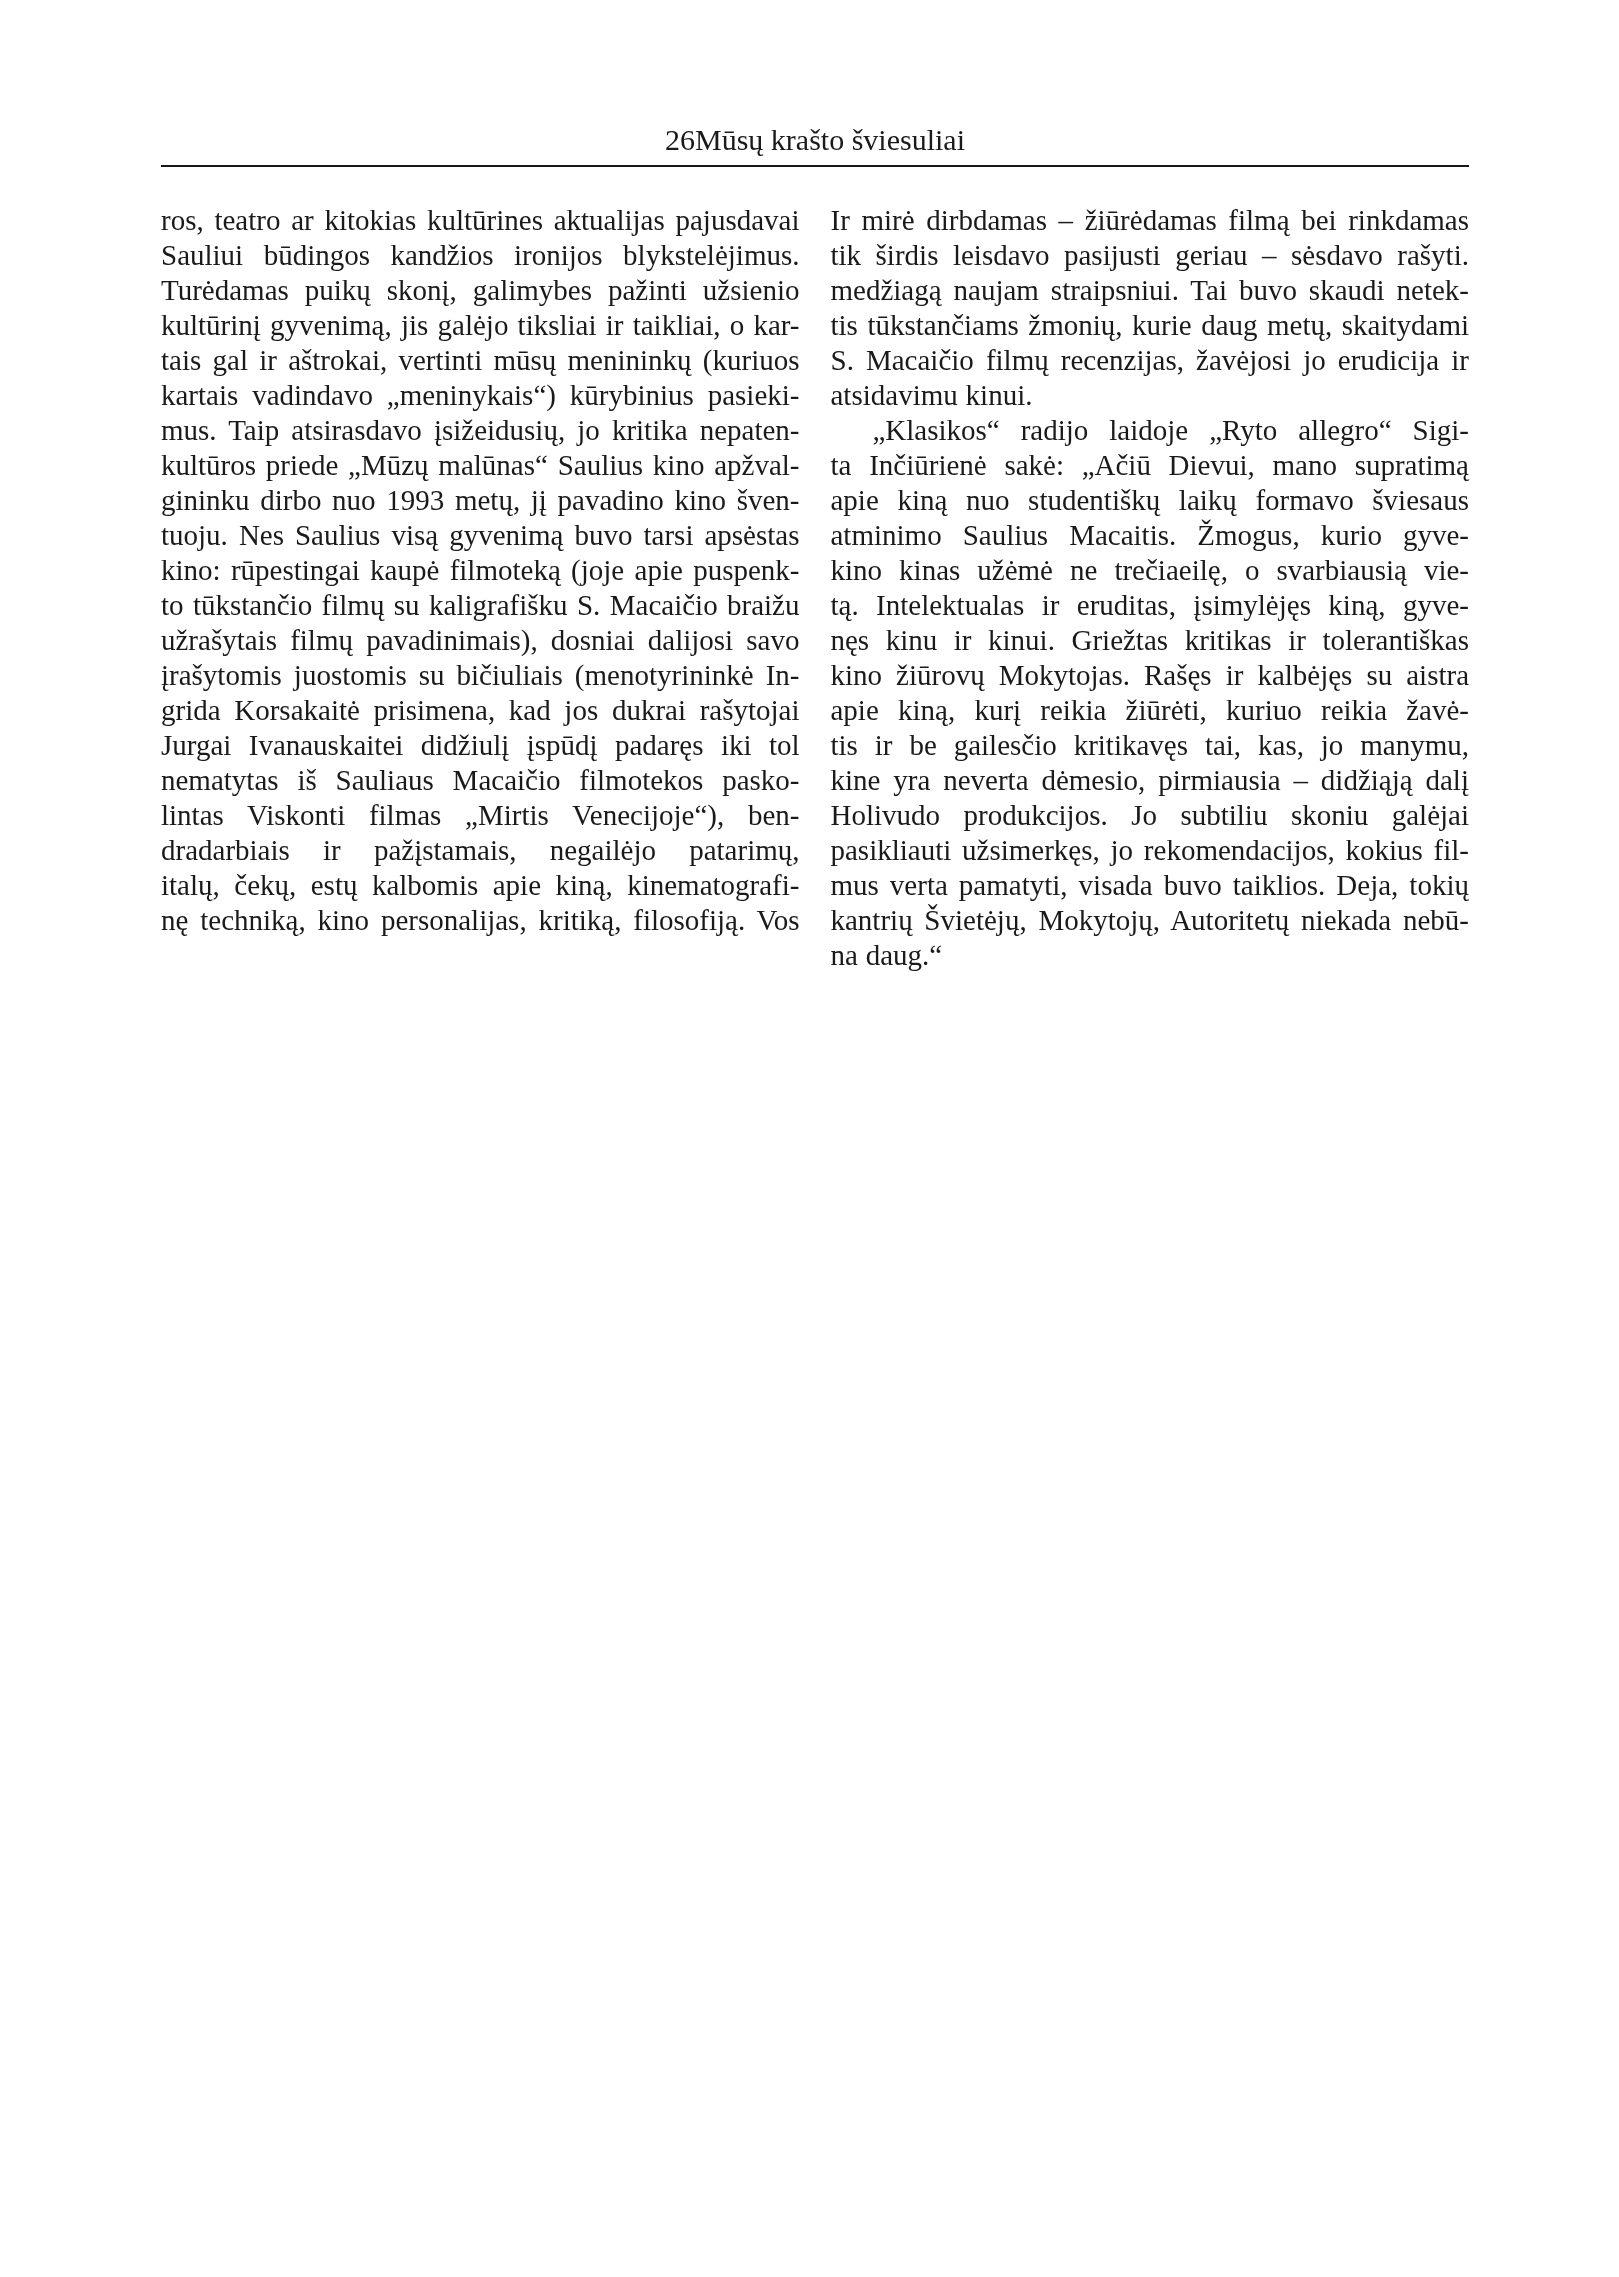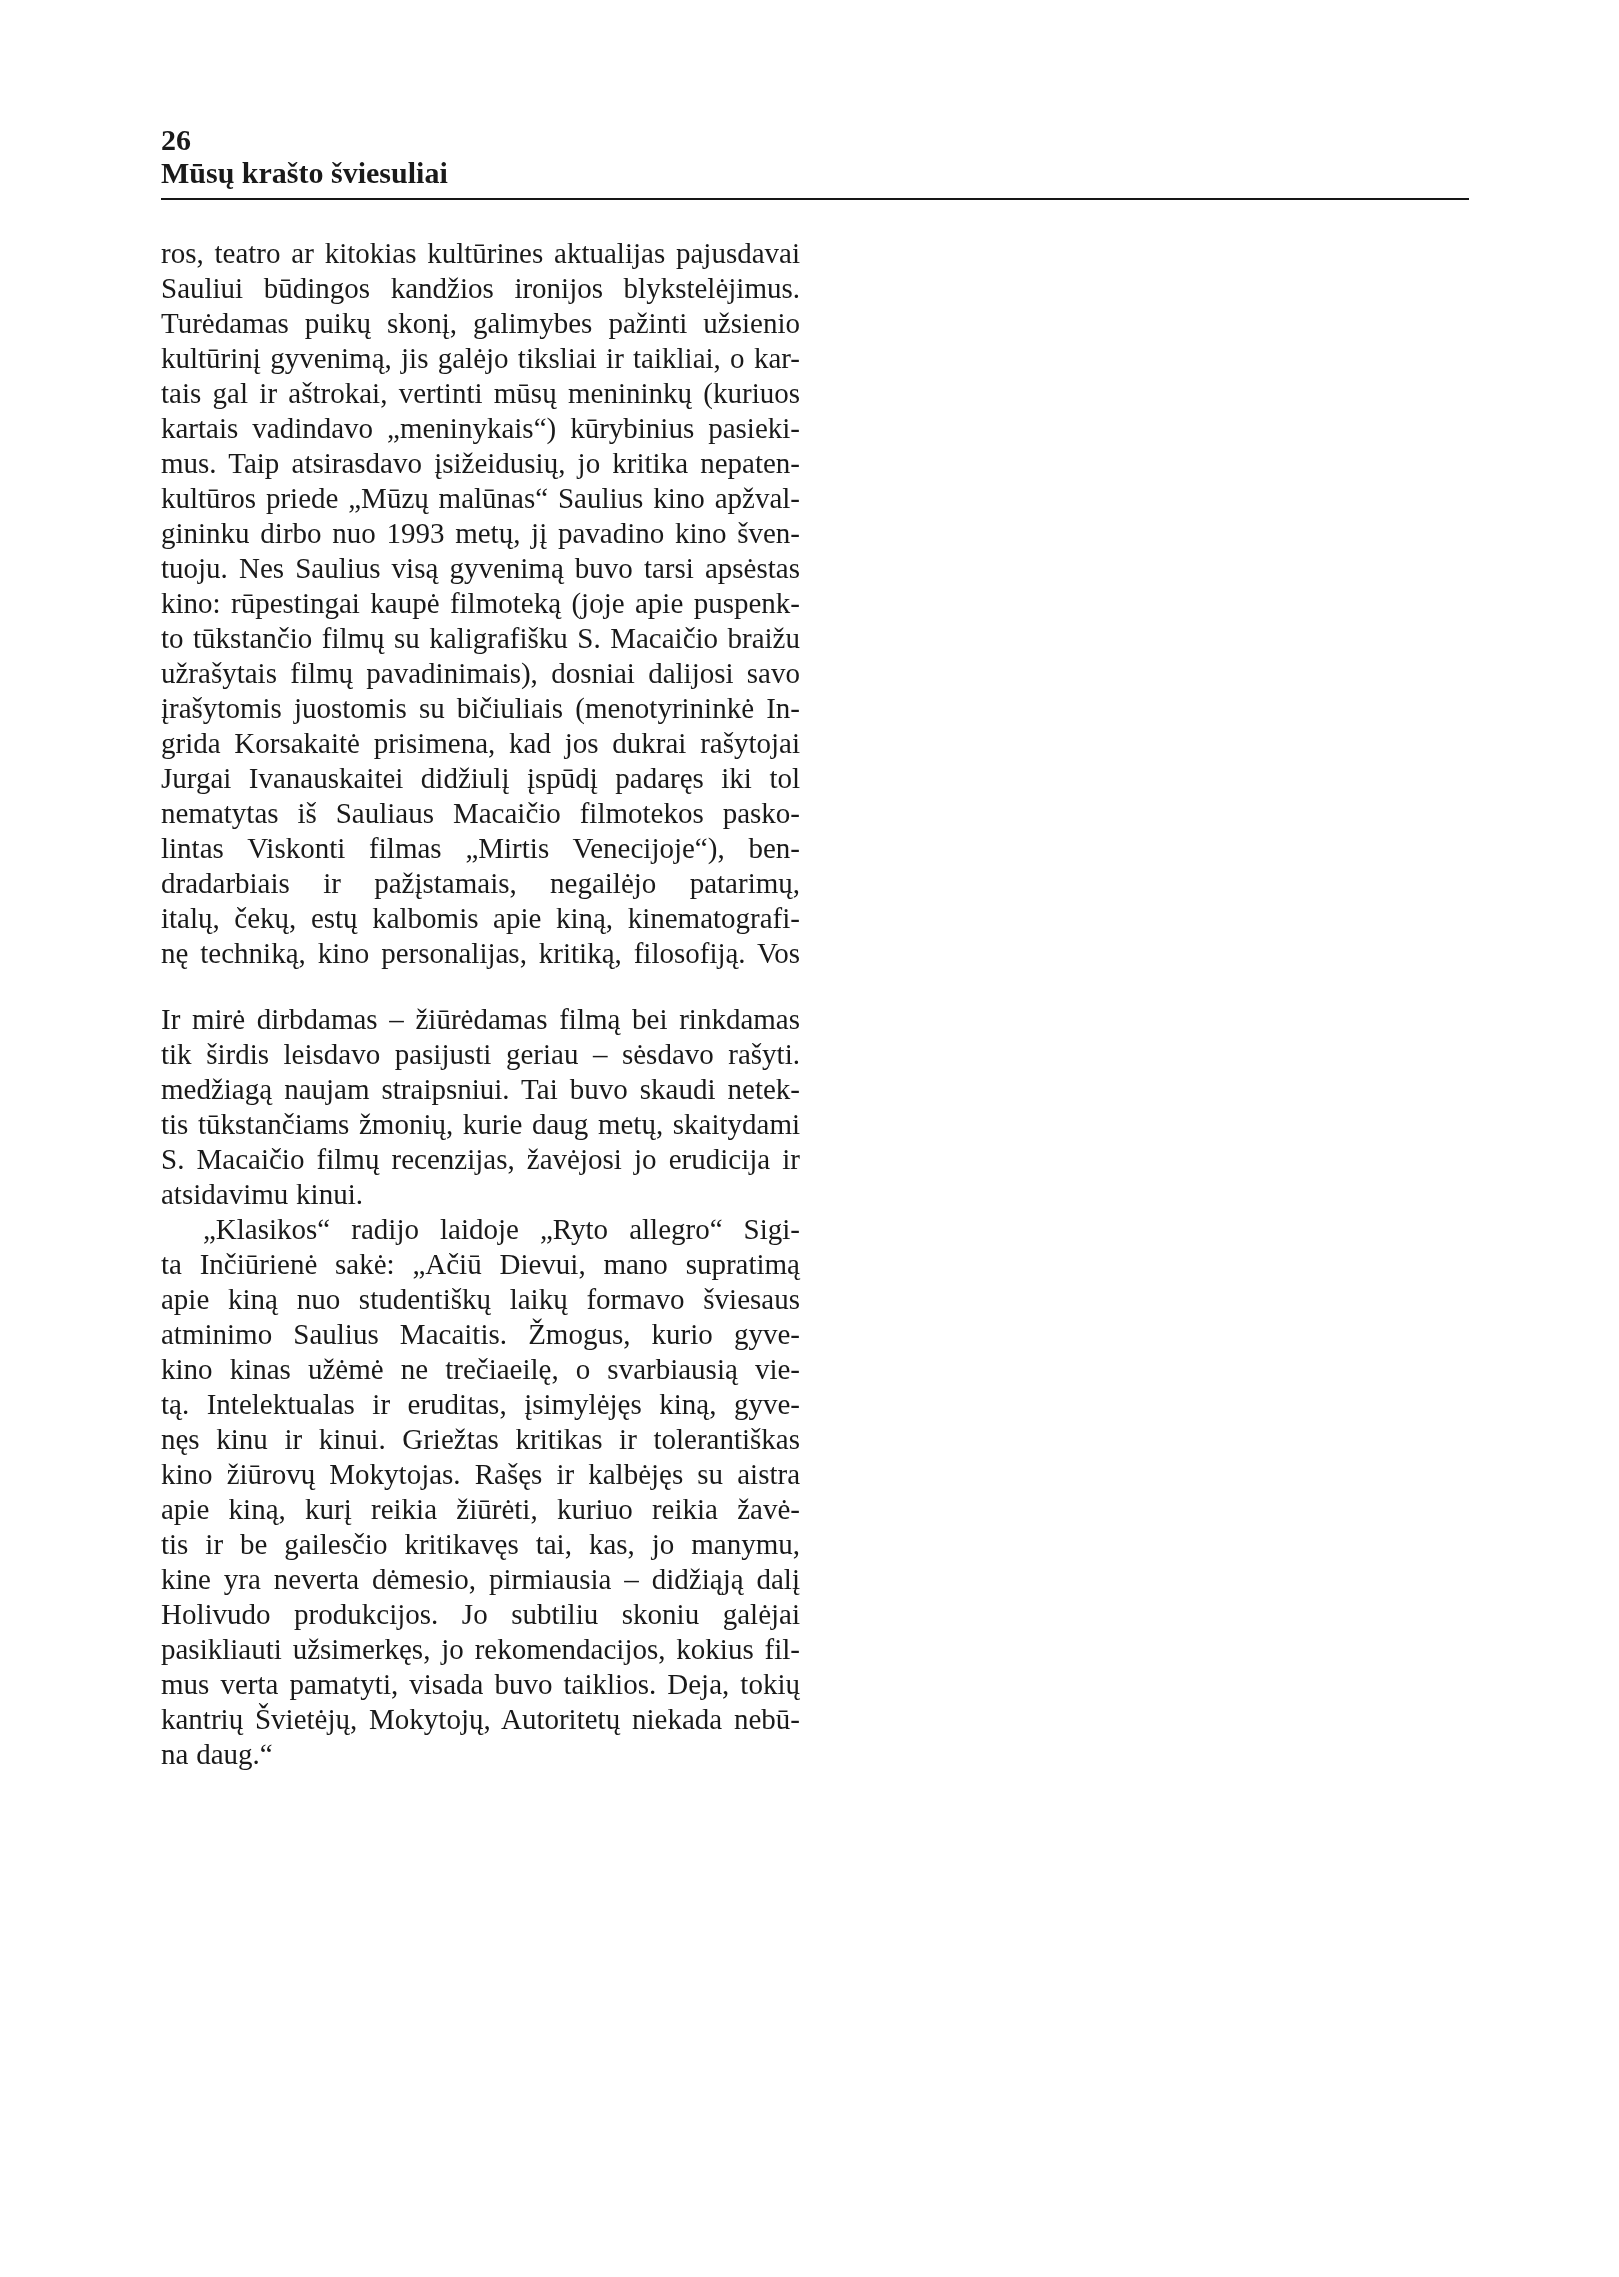--- a/index.html
+++ b/index.html
@@ -17,36 +17,34 @@
   .page {
     position: absolute;
     left: 161px;
     top: 123px;
     width: 1308px;
   }
   .page-header {
     display: flex;
     justify-content: center;
     align-items: baseline;
-    font-weight: bold;
+    font-weight: normal;
     font-size: 30px;
     line-height: 33px;
-    flex-direction: column;
   }
   .header-rule {
     height: 2.9px;
     background: #161616;
     margin-top: 8.6px;
     border: none;
   }
   .columns {
     display: flex;
     gap: 31px;
     margin-top: 36px;
-    flex-direction: column;
   }
   .column {
     width: 639px;
     font-size: 29px;
     line-height: 35px;
   }
   .line {
     text-align: justify;
     text-align-last: justify;
     word-spacing: 0.02em;

